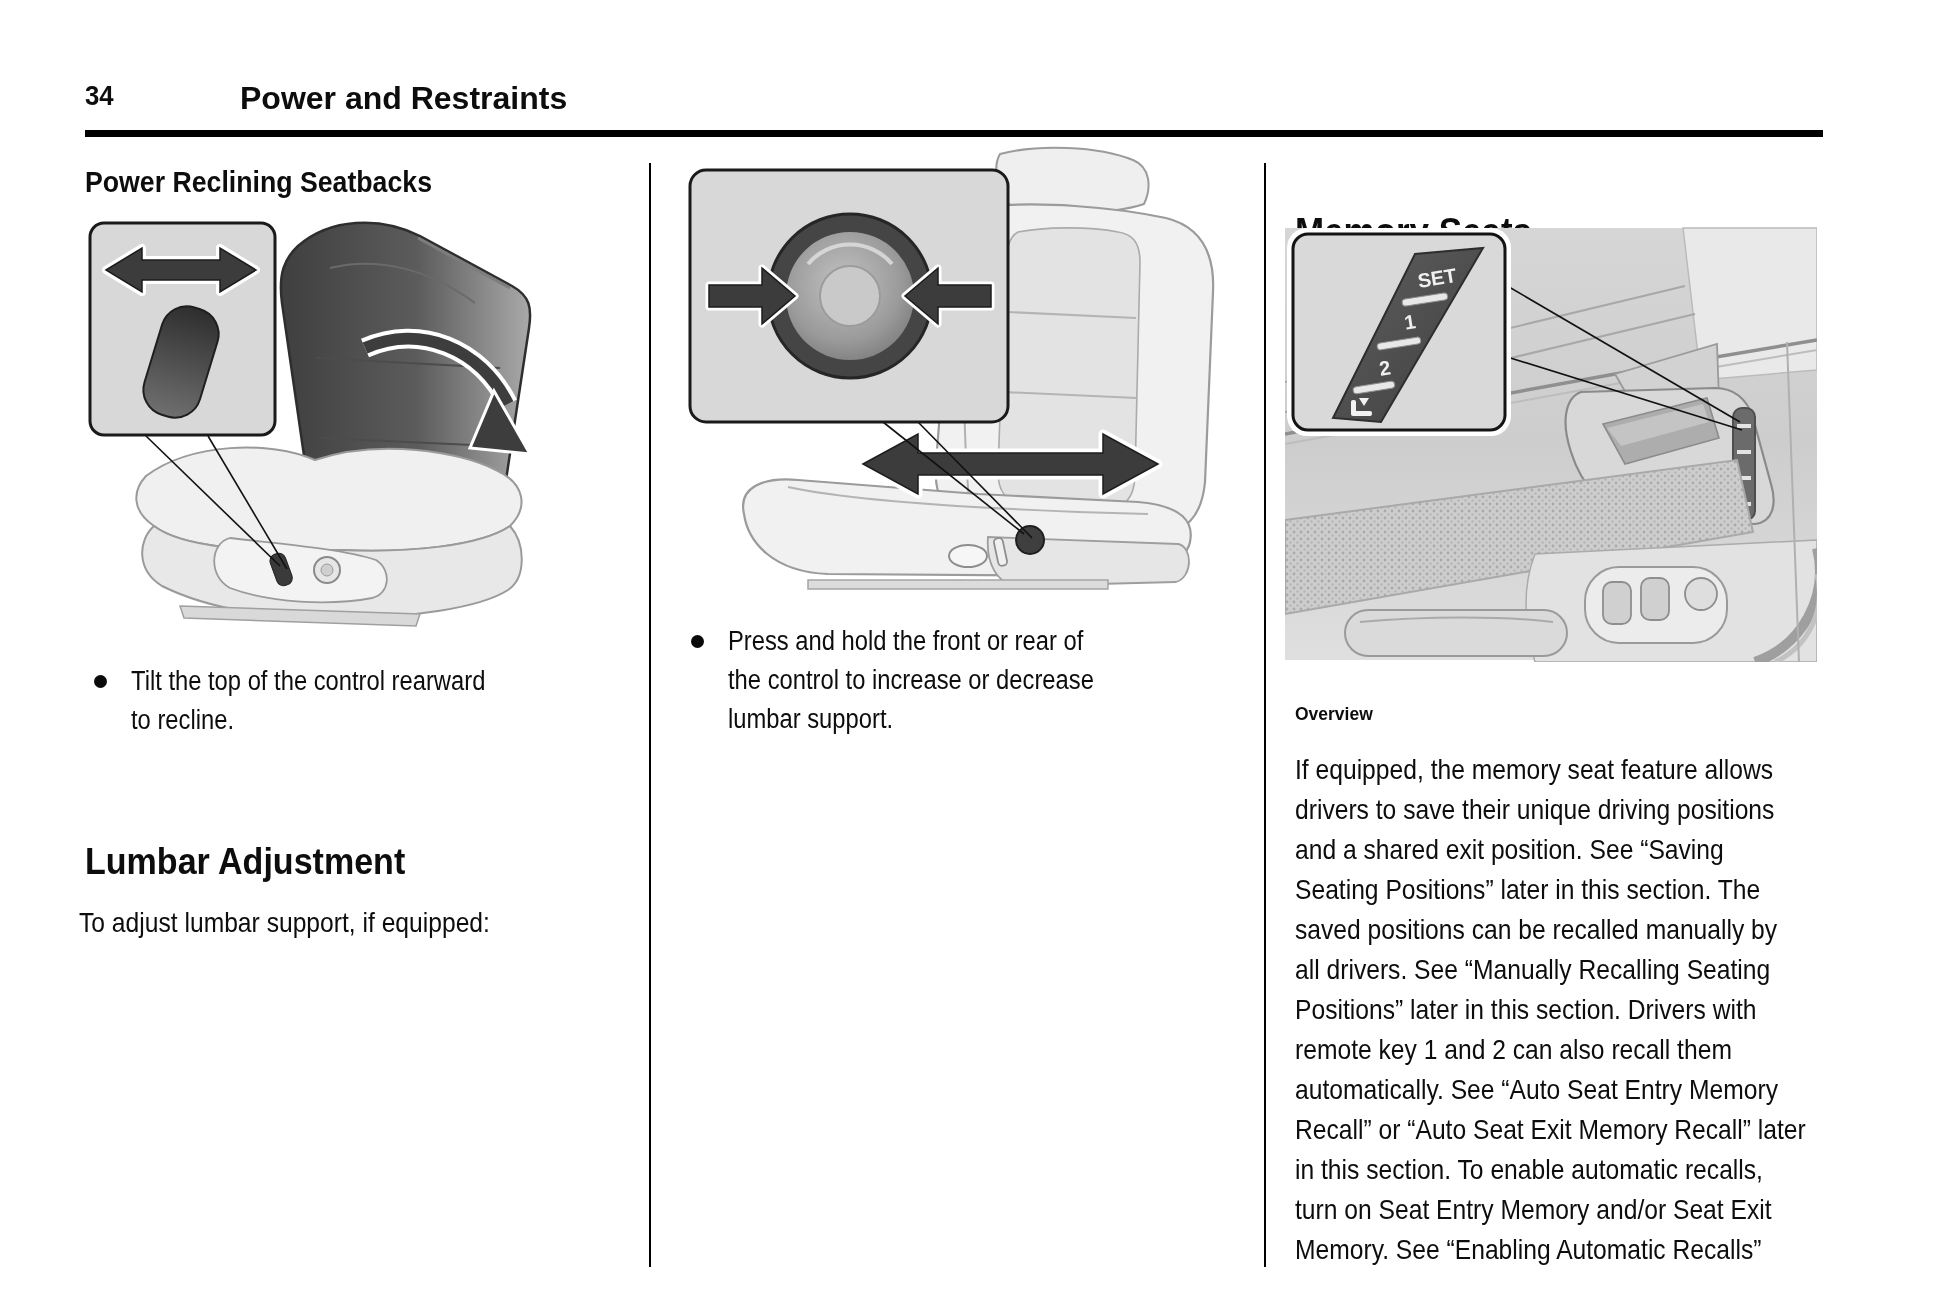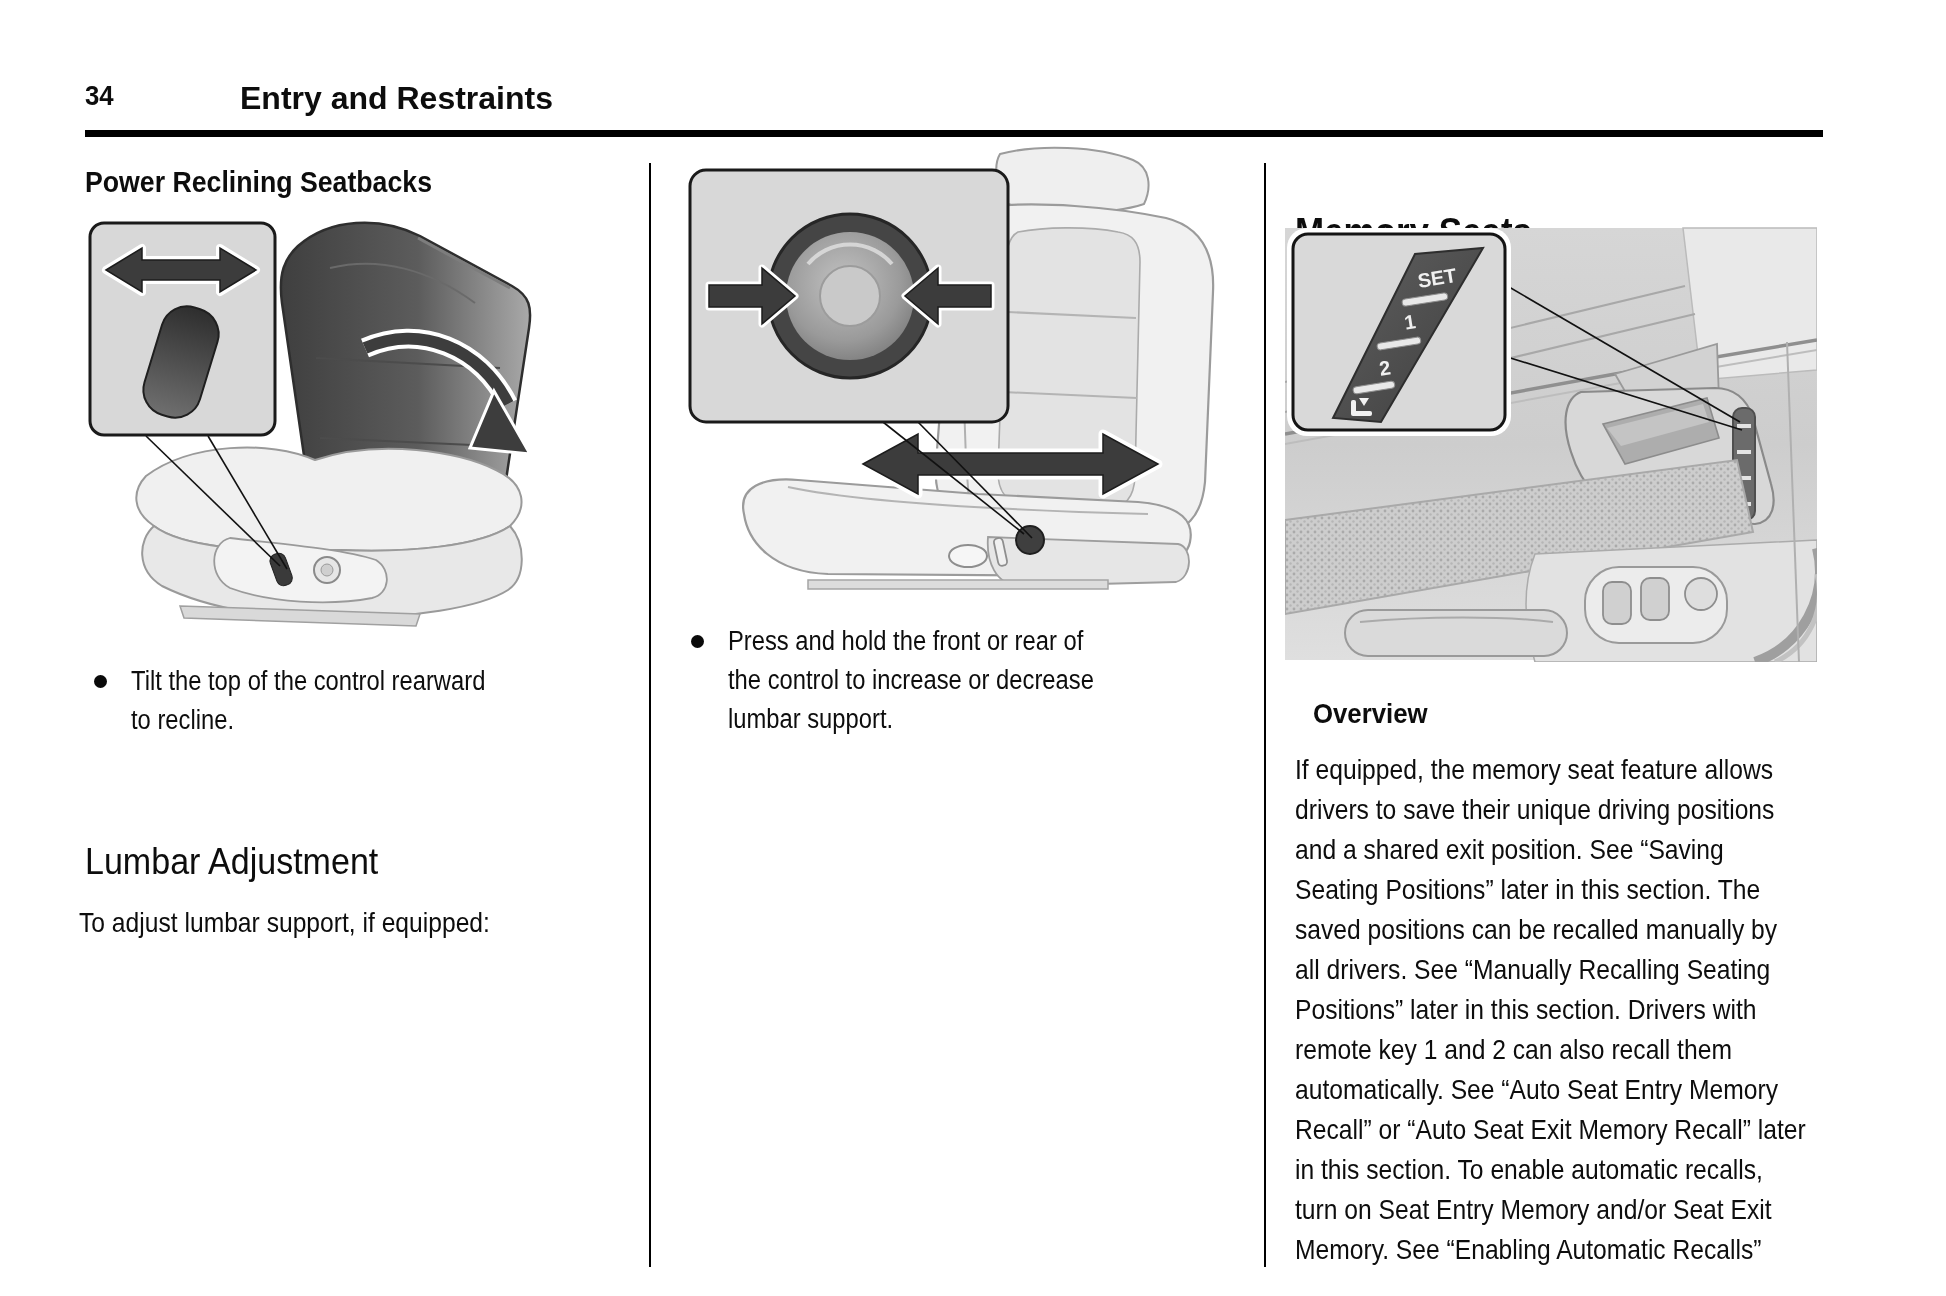--- a/index.html
+++ b/index.html
@@ -8,35 +8,35 @@
   .cx{transform:scaleX(0.88);transform-origin:left top;display:inline-block;}
   .cxh{transform:scaleX(0.92);transform-origin:left top;display:inline-block;}
   .prelines{white-space:pre-line;}
   .hdr-num{left:85px;top:80px;font-size:28px;font-weight:700;}
   .hdr-title{left:240px;top:80px;font-size:32px;font-weight:700;}
   .rule{left:85px;top:130px;width:1738px;height:7px;background:#000;}
   .vdiv{width:2px;top:163px;height:1104px;background:#000;}
   .vdiv1{left:649px;}
   .vdiv2{left:1264px;}
   .h-sub{font-size:29px;font-weight:700;line-height:36px;}
-  .h-big{font-size:37px;font-weight:400;line-height:48px;text-align:right;}
+  .h-big{font-size:37px;font-weight:700;line-height:48px;text-align:right;}
   .h-mem{font-size:38px;font-weight:700;line-height:48px;}
-  .h-ovw{font-size:28px;font-weight:700;line-height:36px;margin-left:18px;}
+  .h-ovw{font-size:19px;font-weight:700;line-height:36px;}
   .bodytext{font-size:28px;line-height:40px;}
   ul.blist{list-style:none;margin:2px;padding:0;}
   ul.blist li{position:relative;padding-left:37px;margin:0 0 20px 0;font-size:27px;line-height:39px;}
   .dot{position:absolute;left:0;top:13px;width:13px;height:13px;border-radius:50%;background:#0a0a0a;}
   .btext{display:inline-block;transform:scaleX(0.88);transform-origin:left top;white-space:pre-line;}
   svg text{font-family:"Liberation Sans","DejaVu Sans",sans-serif;}
 </style>
 </head>
 <body>
 
 <div class="abs hdr-num"><span class="cxh">34</span></div>
-<div class="abs hdr-title"><span>Entry and Restraints</span></div>
+<div class="abs hdr-title"><span>Power and Restraints</span></div>
 <div class="abs rule"></div>
 <div class="abs vdiv vdiv1"></div>
 <div class="abs vdiv vdiv2"></div>
 
 <div class="abs h-sub" style="left:85px;top:164px;"><span class="cxh">Power Reclining Seatbacks</span></div>
 
 <svg class="abs" style="left:80px;top:208px;" width="505" height="420" viewBox="0 0 505 420">
   <defs>
     <linearGradient id="f1back" x1="0" y1="0" x2="1" y2="0">
       <stop offset="0" stop-color="#3f3f3f"></stop>

